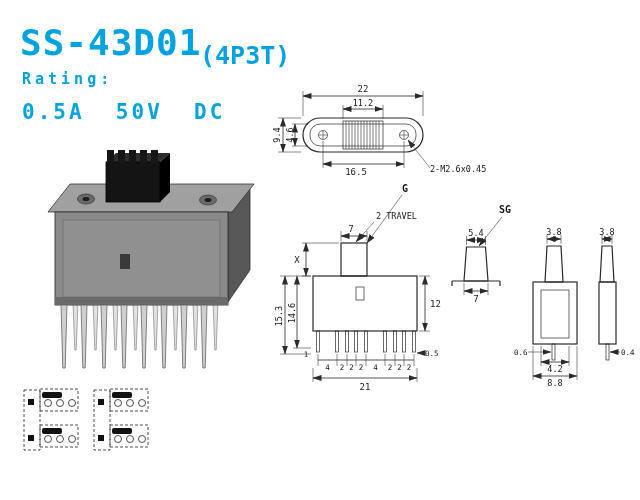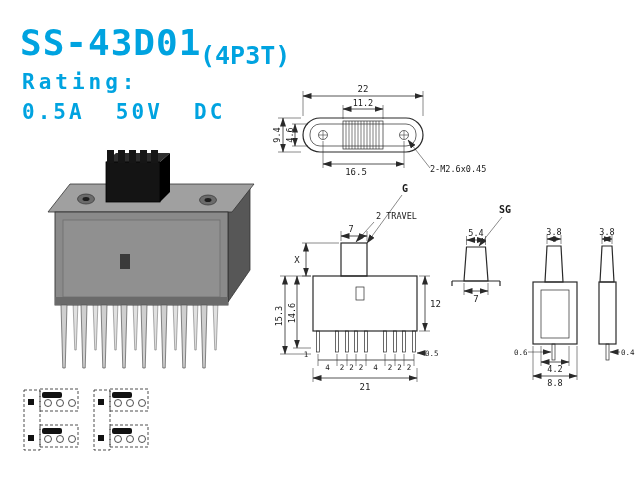--- a/index.html
+++ b/index.html
@@ -3,21 +3,21 @@
 <meta charset="utf-8">
 <style>
   html,body { margin:0; padding:0; background:#fff; }
   .page {
     position:relative; width:640px; height:500px; background:#ffffff;
     overflow:hidden; font-family:"DejaVu Sans Mono", monospace;padding-left:31px;
   }
   .hdr-abs { position:absolute; color:#00a3e0; font-weight:bold; }
   .model   { left:20px; top:22px;  font-size:36px; letter-spacing:1px; }
   .variant { left:200px; top:41px; font-size:25px; }
-  .rating-label { left:22px; top:70px;  font-size:21px; letter-spacing:4px; }
+  .rating-label { left:22px; top:70px;  font-size:15px; letter-spacing:4px; }
   .rating-value { left:22px; top:100px; font-size:21px; letter-spacing:3px; white-space:pre; }
   svg.draw { position:absolute; left:0; top:0; }
   .ol  { fill:none; stroke:#2a2a2a; stroke-width:1.2; }
   .ol2 { fill:none; stroke:#2a2a2a; stroke-width:0.7; }
   .dl  { stroke:#2a2a2a; stroke-width:0.8; fill:none; }
   .ex  { stroke:#2a2a2a; stroke-width:0.55; fill:none; }
   .hat { stroke:#2a2a2a; stroke-width:0.6; }
   text { fill:#1a1a1a; font-family:"DejaVu Sans Mono", monospace; }
   .t9 { font-size:9px; }
   .t8 { font-size:8.5px; }

